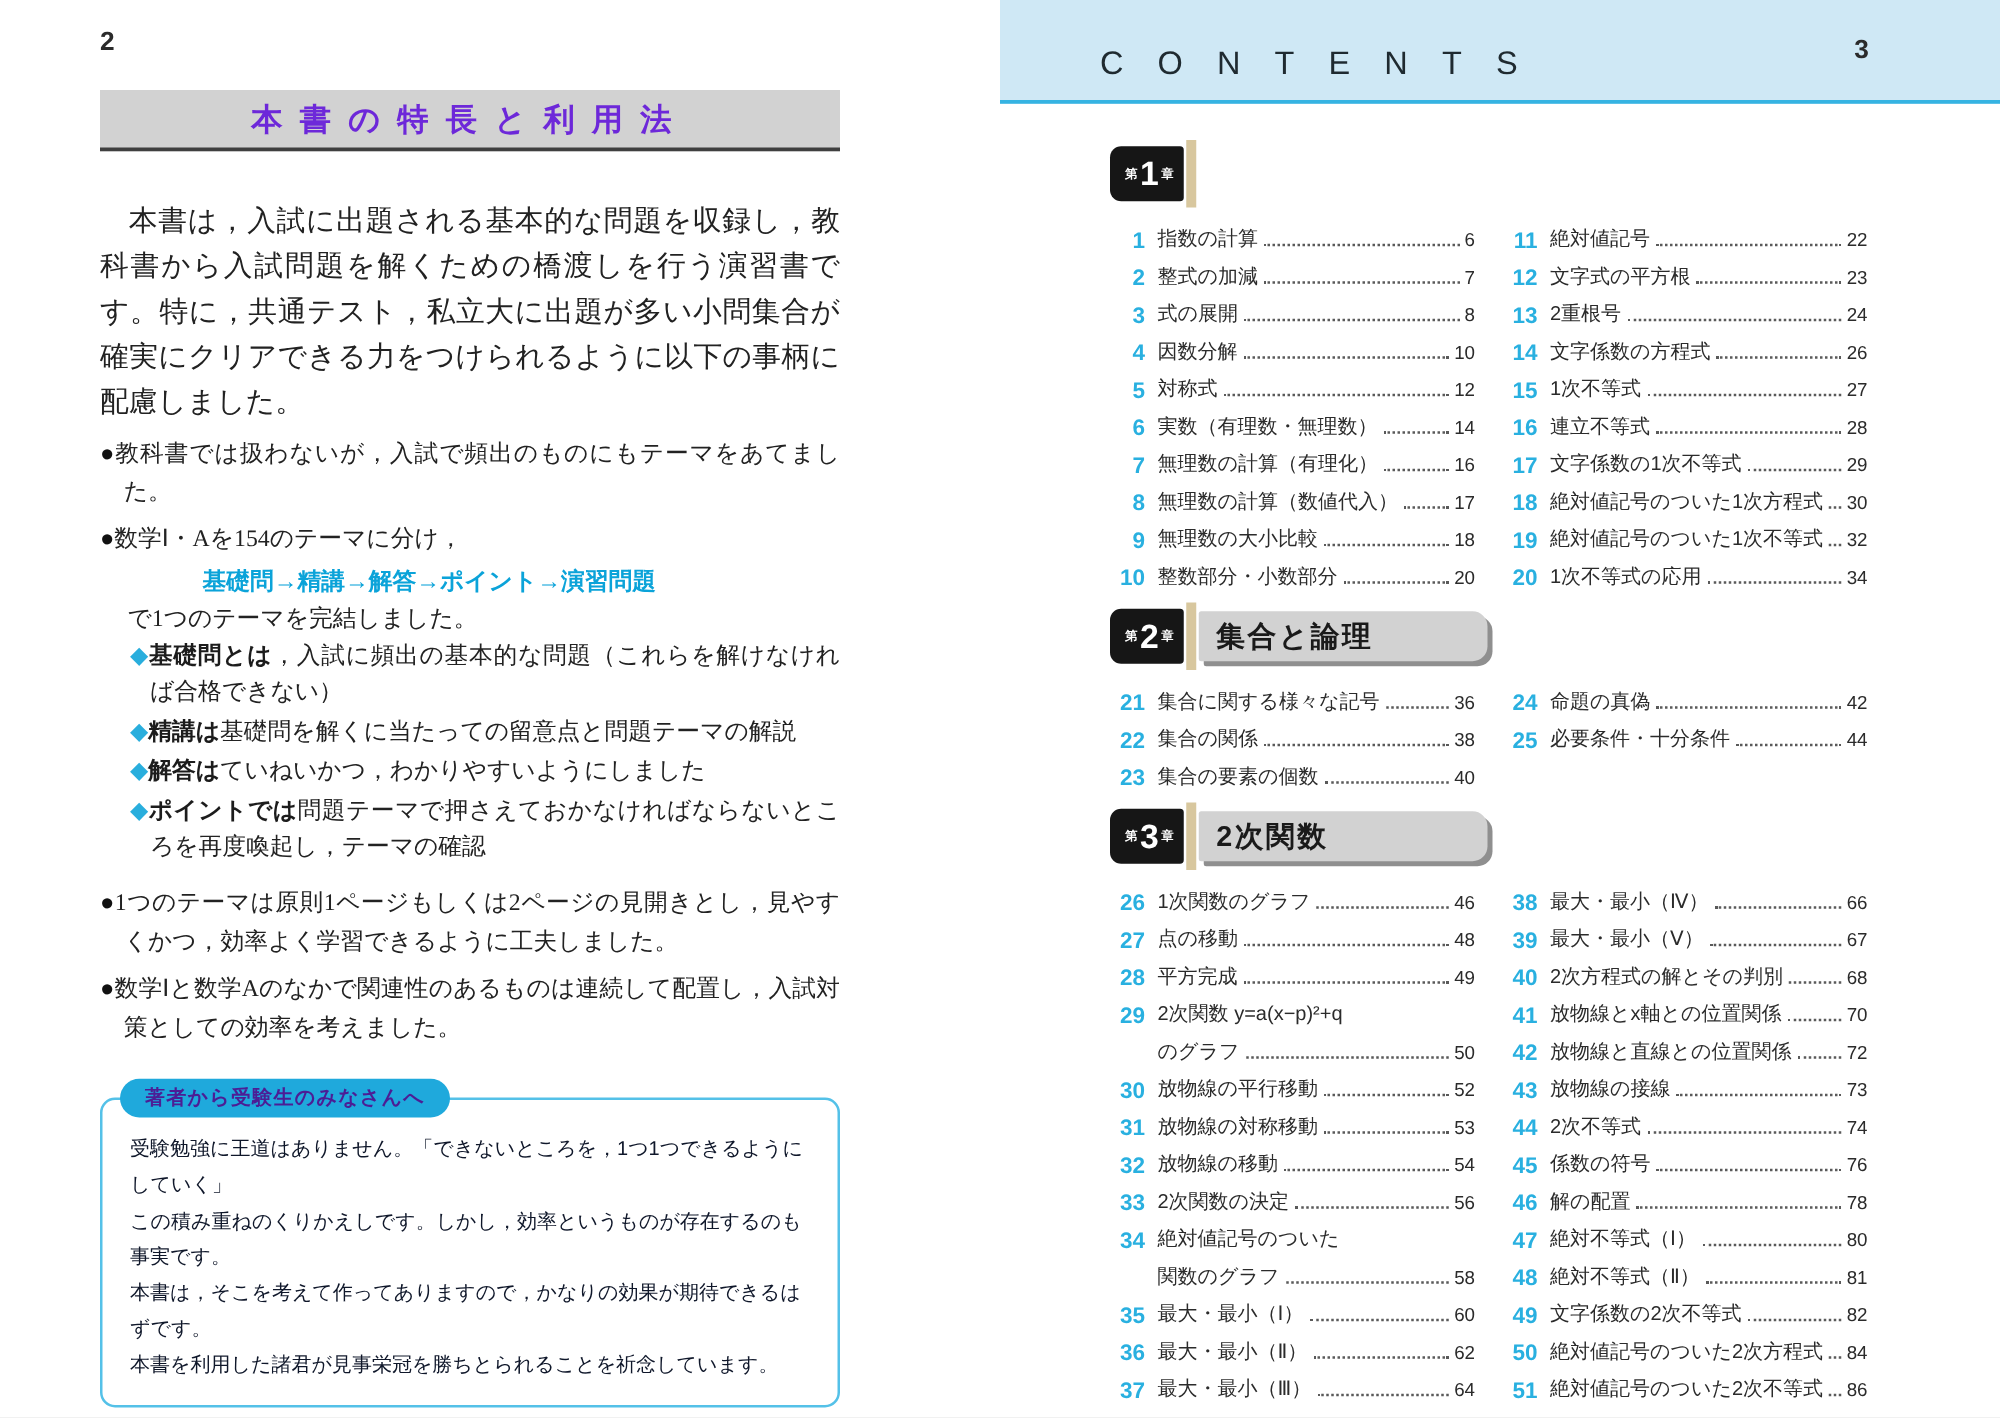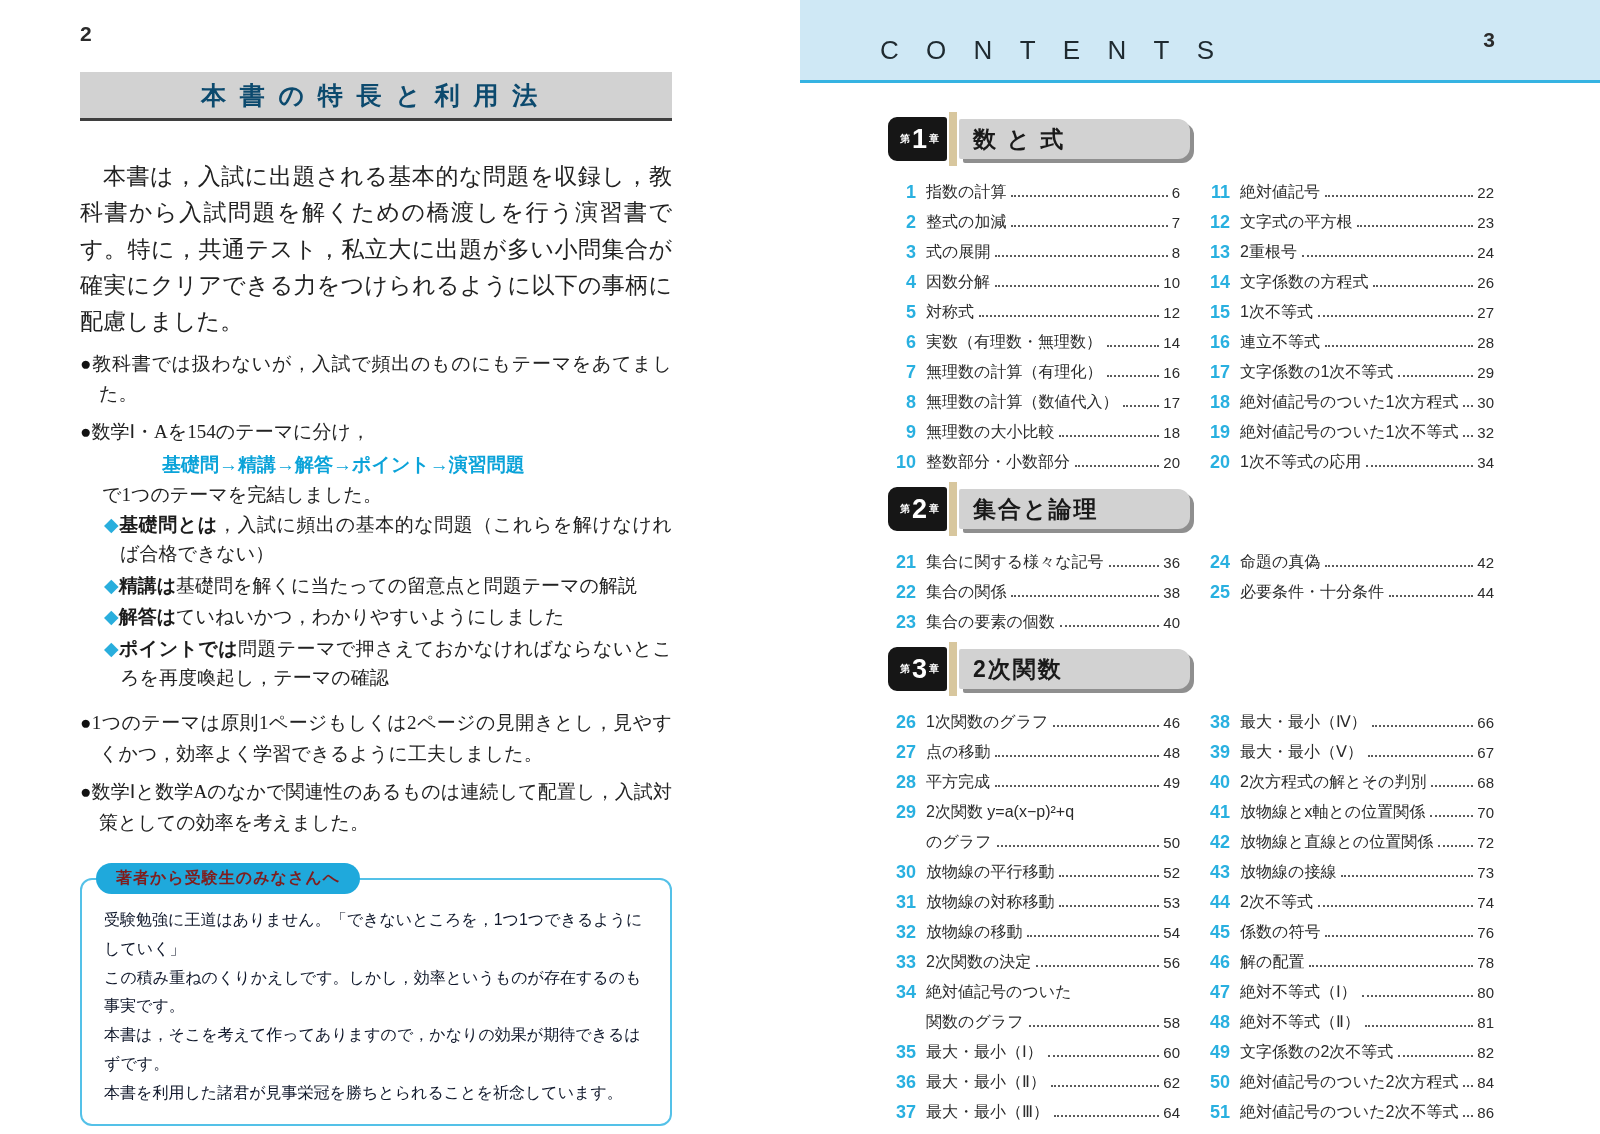--- a/index.html
+++ b/index.html
@@ -8,34 +8,34 @@
   .page{position:absolute;top:0;height:1134px;width:800px;}
   .page-left{left:0;}
   .page-right{left:800px;font-family:"Liberation Sans", sans-serif;}
 
   
   .lp-inner{padding:22px 0 0 80px;width:592px;}
   .pagenum-left{font-family:"Liberation Sans", sans-serif;font-weight:bold;font-size:21px;color:#2b2b2b;}
   .title-bar{margin-top:26px;background:#d2d2d2;border-bottom:3px solid #3f3f3f;
              height:46px;display:flex;align-items:center;justify-content:center;}
   .title-bar span{font-family:Liberation Mono, monospace;font-size:25px;font-weight:bold;
-                  letter-spacing:0.55em;color:#0c4a6e;}
+                  letter-spacing:0.55em;color:#6d28d9;}
   .intro{margin:38px 0 0 0;font-size:23px;line-height:1.58;text-align:justify;text-indent:1em;}
   .bullet{margin-top:8px;font-size:19px;line-height:1.6;padding-left:1em;text-indent:-1em;text-align:justify;}
   .bullet .marker{color:#111;}
   .flow-line{margin-top:4px;padding-left:82px;font-family:"Liberation Sans", sans-serif;
              font-weight:bold;font-size:19px;color:#0ba3d9;}
   .flow-after{margin-top:4px;padding-left:22px;font-size:19px;}
   .diamond-item{margin-top:2px;padding-left:40px;text-indent:-16px;font-size:19px;line-height:1.55;text-align:justify;}
   .diamond-item .dmk{color:#29aedd;font-family:"Liberation Sans", sans-serif;}
   .diamond-item .dlead{font-family:"Liberation Sans", sans-serif;font-weight:bold;color:#1c1c1c;}
   .bullets2{margin-top:16px;}
   .msg-box{position:relative;margin-top:40px;border:2px solid #54c1e8;border-radius:12px;
            padding:26px 20px 16px 22px;}
-  .msg-pill{position:absolute;top:-17px;left:14px;background:#1fa9dc;color:#7f1d1d;
+  .msg-pill{position:absolute;top:-17px;left:14px;background:#1fa9dc;color:#4c1d95;
             font-family:"Liberation Sans", sans-serif;font-weight:bold;font-size:16px;
             padding:5px 20px;border-radius:999px;letter-spacing:1px;}
   .msg-line{font-family:"Liberation Sans", sans-serif;font-size:16px;line-height:1.8;color:#0f172a;}
 
   
   .band{height:80px;background:#cfe8f5;border-bottom:3px solid #35b3e2;position:relative;}
   .contents-title{position:absolute;left:80px;bottom:14px;font-size:26px;font-weight:500;
                   letter-spacing:1.05em;color:#1f2a30;}
   .pagenum-right{position:absolute;right:105px;top:28px;font-weight:bold;font-size:21px;color:#2b2b2b;}
   .toc-wrap{padding:34px 0 0 88px;}
@@ -115,21 +115,20 @@
       <div class="pagenum-right">3</div>
     </div>
     <div class="toc-wrap">
         <div class="ch-header">
           <div class="ch-tab">
             <span class="small">第</span>
             <span class="big">1</span>
             <span class="small">章</span>
           </div>
           <div class="ch-strip"></div>
-          <div class="ch-bar">数 と 式</div>
         </div>
         <div class="toc-cols">
           <div>
             <div class="toc-row">
               <span class="toc-no">1</span>
               <span class="toc-title">指数の計算</span>
               <span class="leader"></span>
               <span class="toc-page">6</span>
             </div>
             <div class="toc-row">

